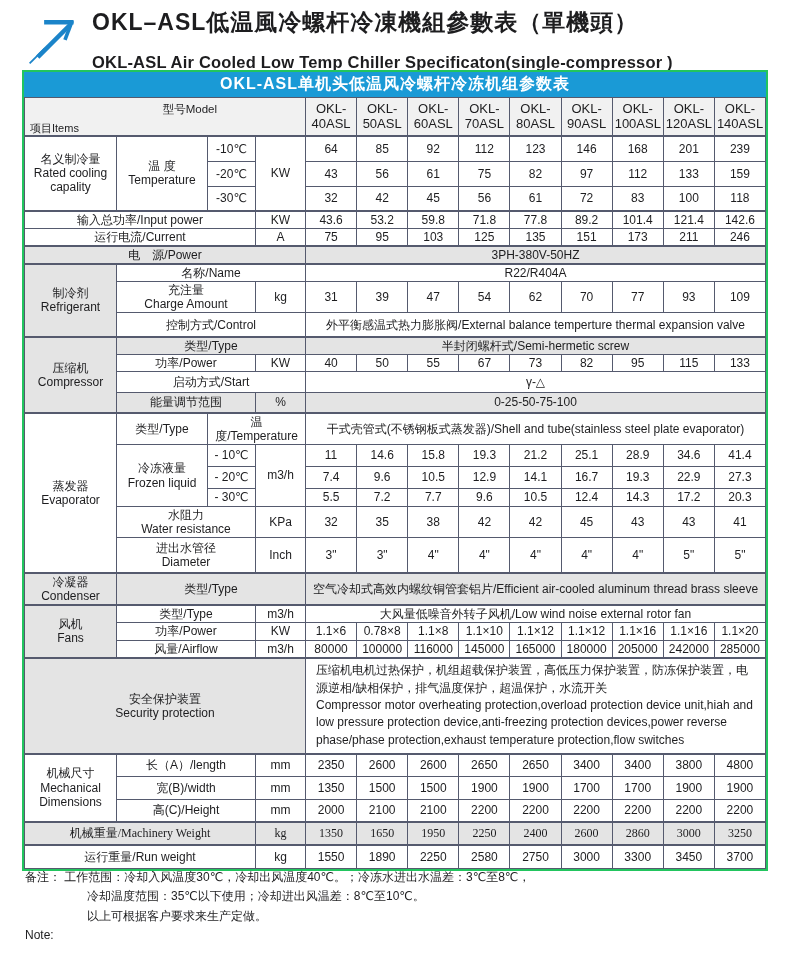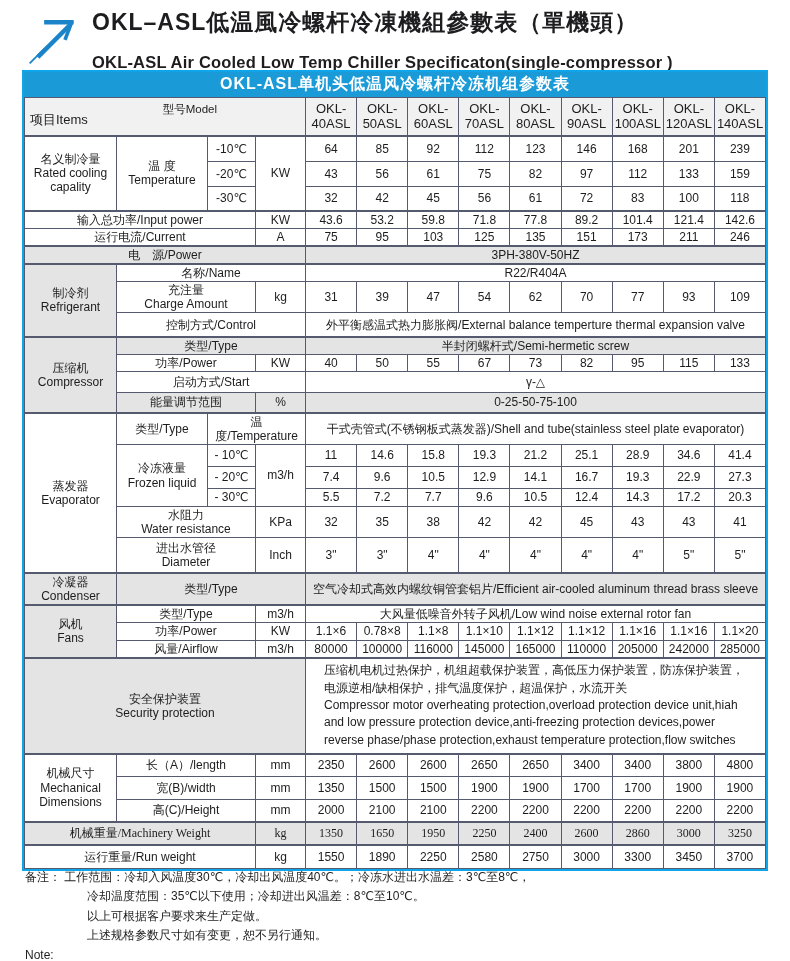--- a/index.html
+++ b/index.html
@@ -12,40 +12,40 @@
   .page { position:relative; width:790px; height:961px; background:#fff;border-radius:25px; }
 
   
   .masthead { display:flex; align-items:flex-start; padding:8px 0 0 24px; }
   .brand { width:62px; height:58px; flex:0 0 62px; margin-top:2px; }
   .titles { margin-left:6px; }
   .title-cn { font-size:23px; font-weight:bold; letter-spacing:1px; line-height:1.3; }
   .title-en { font-size:16.5px; font-weight:600; margin-top:15px; letter-spacing:0.2px; }
 
   
-  .frame { position:absolute; left:22px; top:70px; width:746px; border:2px solid #0ea5e9; }
+  .frame { position:absolute; left:22px; top:70px; width:746px; border:2px solid #22c55e; }
   .banner {
     height:25px; background:#1a9ad6; color:#ffffff; font-weight:bold;
     font-size:16px; letter-spacing:1px; display:flex; align-items:center; justify-content:center;
   }
   table { border-collapse:collapse; table-layout:fixed; width:100%; }
   col.c1{width:92px;} col.c2{width:91px;} col.c3{width:48px;} col.c4{width:50px;}
   td {
     border:1px solid #555a6e; text-align:center; vertical-align:middle;
     font-size:12px; line-height:1.18; padding:1px 2px; white-space:pre-line;
     background:#ffffff; overflow:hidden;
   }
   tr.sec td { border-top-width:2px; }
   tr.g td, td.g { background:#e4e4e4; }
   tr.hdr td { background:#f1f1f1; font-size:13px; }
-  td.left { text-align:left; padding:3px 18px; line-height:1.45; }
+  td.left { text-align:left; padding:3px 10px; line-height:1.45; }
   td.corner { position:relative; padding:0;
     background-image:linear-gradient(to bottom right, transparent calc(50% - 0.8px), #555a6e calc(50% - 0.8px), #555a6e calc(50% + 0.8px), transparent calc(50% + 0.8px));
   }
-  .corner-items { position:absolute; left:5px; bottom:7px; font-size:13px; }
+  .corner-items { position:absolute; left:5px; bottom:0; font-size:11px; }
   .corner-model { position:absolute; right:88px; top:5px; font-size:11.5px; }
 
   
   .notes { position:absolute; left:25px; top:868px; width:745px; font-size:12px; line-height:1.62; }
   .notes .ind { padding-left:62px; }
 </style>
 </head>
 <body>
 <div class="page">
 
@@ -327,21 +327,21 @@
             <td>1.1×20</td>
           </tr>
           <tr style="height: 17px;">
             <td colspan="2">风量/Airflow</td>
             <td>m3/h</td>
             <td>80000</td>
             <td>100000</td>
             <td>116000</td>
             <td>145000</td>
             <td>165000</td>
-            <td>110000</td>
+            <td>180000</td>
             <td>205000</td>
             <td>242000</td>
             <td>285000</td>
           </tr>
           <tr class="sec" style="height: 96px;">
             <td colspan="4" class="g">安全保护装置
 Security protection</td>
             <td colspan="9" class="left">压缩机电机过热保护，机组超载保护装置，高低压力保护装置，防冻保护装置，电源逆相/缺相保护，排气温度保护，超温保护，水流开关
 Compressor motor overheating protection,overload protection device unit,hiah and low pressure protection device,anti-freezing protection devices,power reverse phase/phase protection,exhaust temperature protection,flow switches</td>
           </tr>
@@ -414,18 +414,17 @@
             <td>3700</td>
           </tr>
         </tbody>
     </table>
   </div>
 
   <div class="notes">
     <div>备注： 工作范围：冷却入风温度30℃，冷却出风温度40℃。；冷冻水进出水温差：3℃至8℃，</div>
     <div class="ind">冷却温度范围：35℃以下使用；冷却进出风温差：8℃至10℃。</div>
     <div class="ind">以上可根据客户要求来生产定做。</div>
-    <div class="ind">上述规格参数尺寸如有变更，恕不另行通知。</div>
     <div>Note:</div>
 
   </div>
 
 </div>
 
 </body></html>

